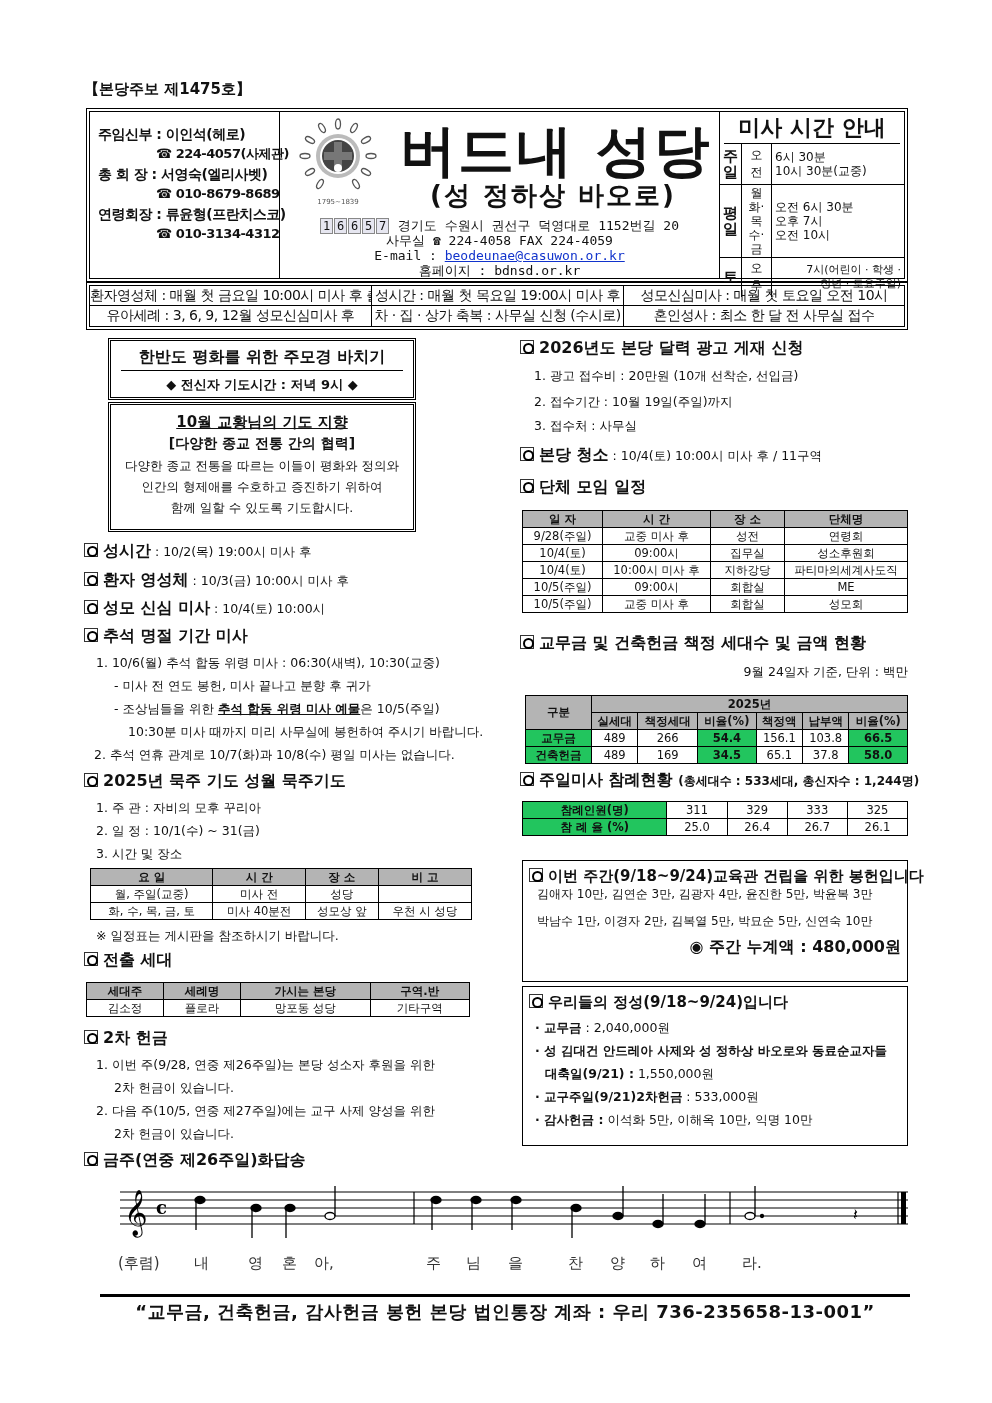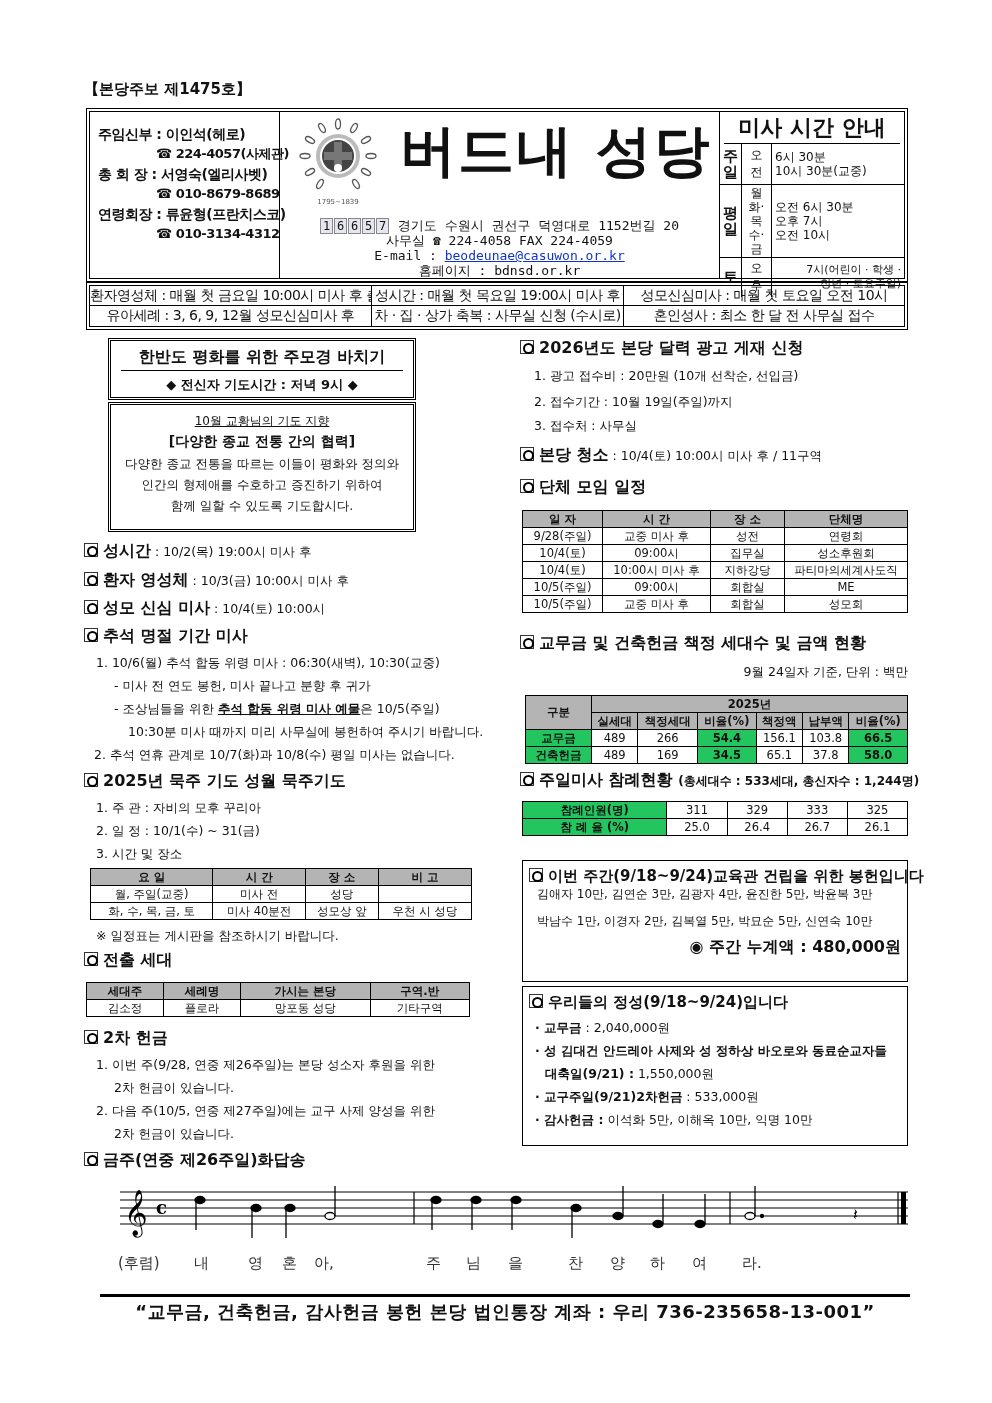--- a/index.html
+++ b/index.html
@@ -32,21 +32,21 @@
   .info-bar div { border-right: 1px solid #000; border-bottom: 1px solid #000; text-align: center; line-height: 19px; white-space: nowrap; overflow: hidden; }
   .info-bar div:nth-child(3n) { border-right: none; }
   .info-bar div:nth-child(n+4) { border-bottom: none; }
 
   
   .box { border: 3px double #000; text-align: center; }
   .peace { left: 108px; top: 338px; width: 308px; height: 62px; }
   .peace .h { font-size: 16px; font-weight: bold; margin: 6px 10px 0; border-bottom: 1px solid #000; padding-bottom: 2px; }
   .peace .s { font-size: 13px; font-weight: bold; margin-top: 5px; }
   .pope { left: 108px; top: 402px; width: 308px; height: 130px; }
-  .pope .h { font-size: 12px; font-weight: normal; text-decoration: underline; margin-top: 8px; }
+  .pope .h { font-size: 15px; font-weight: bold; text-decoration: underline; margin-top: 8px; }
   .pope .b { font-size: 14px; font-weight: bold; margin-top: 3px; }
   .pope .p { font-size: 12.5px; line-height: 21px; margin-top: 2px; }
 
   .sec { font-size: 16px; font-weight: bold; white-space: nowrap; }
   .sec .tail { font-size: 12.5px; font-weight: normal; }
   .sec .tailb { font-size: 12px; font-weight: bold; }
   .qicon { display: inline-block; width: 14px; height: 14px; border: 1.5px solid #333; position: relative; vertical-align: -1px; margin-right: 5px; background: #fff; }
   .qicon::after { content: ""; position: absolute; left: 2px; top: 2px; width: 7px; height: 7px; border: 2px solid #000; border-radius: 50%; }
   .line { font-size: 12.5px; white-space: nowrap; }
 
@@ -95,20 +95,21 @@
         </g>
         <circle cx="40" cy="38" r="22" fill="#bbb"></circle>
         <circle cx="40" cy="38" r="18" fill="#fff"></circle>
         <circle cx="40" cy="38" r="16" fill="#444"></circle>
         <path d="M36 24h8v10h10v8H44v10h-8V42H26v-8h10z" fill="#777"></path>
         <circle cx="40" cy="50" r="4" fill="#fff"></circle>
       </svg>
       <div style="font-size:7px;color:#555;text-align:center;margin-top:-8px;">1795~1839</div>
     </div>
     <div class="title">버드내 성당</div>
+    <div class="subtitle">(성 정하상 바오로)</div>
     <div class="addr" style="top:106px;">
       <span class="zip">1</span><span class="zip">6</span><span class="zip">6</span><span class="zip">5</span><span class="zip">7</span>
       <span>경기도 수원시 권선구 덕영대로 1152번길 20</span>
     </div>
     <div class="addr" style="top:121px;">사무실 ☎ 224-4058  FAX 224-4059</div>
     <div class="addr" style="top:136px;"><span>E-mail : </span><span class="email">beodeunae@casuwon.or.kr</span></div>
     <div class="addr" style="top:151px;">홈페이지 : bdnsd.or.kr</div>
   </div>
   <div class="hdr-right">
     <div class="mass-title">미사 시간 안내</div>

